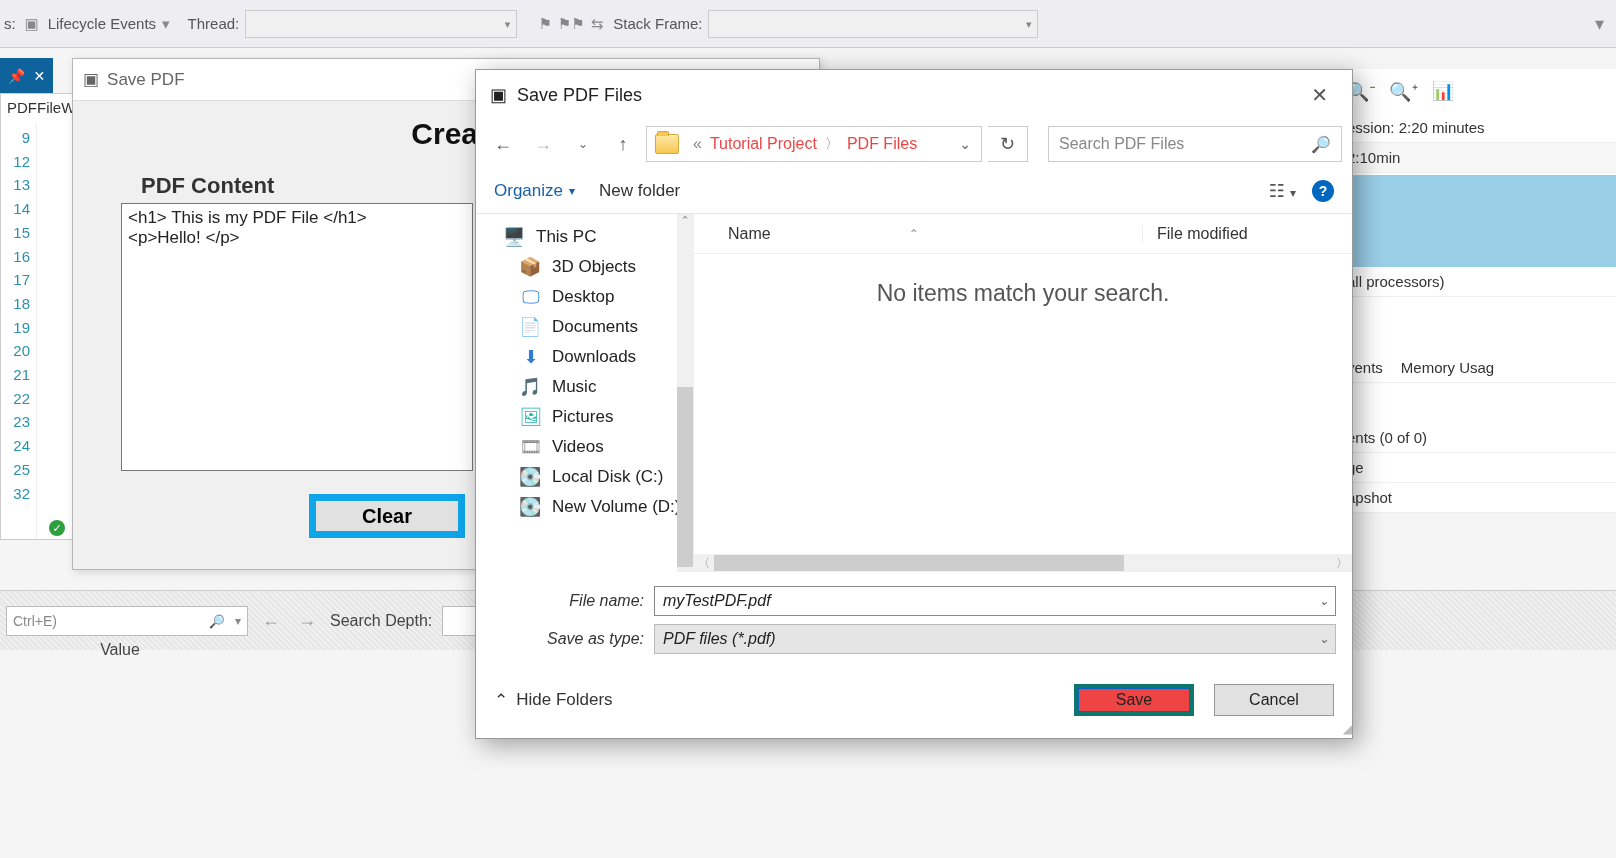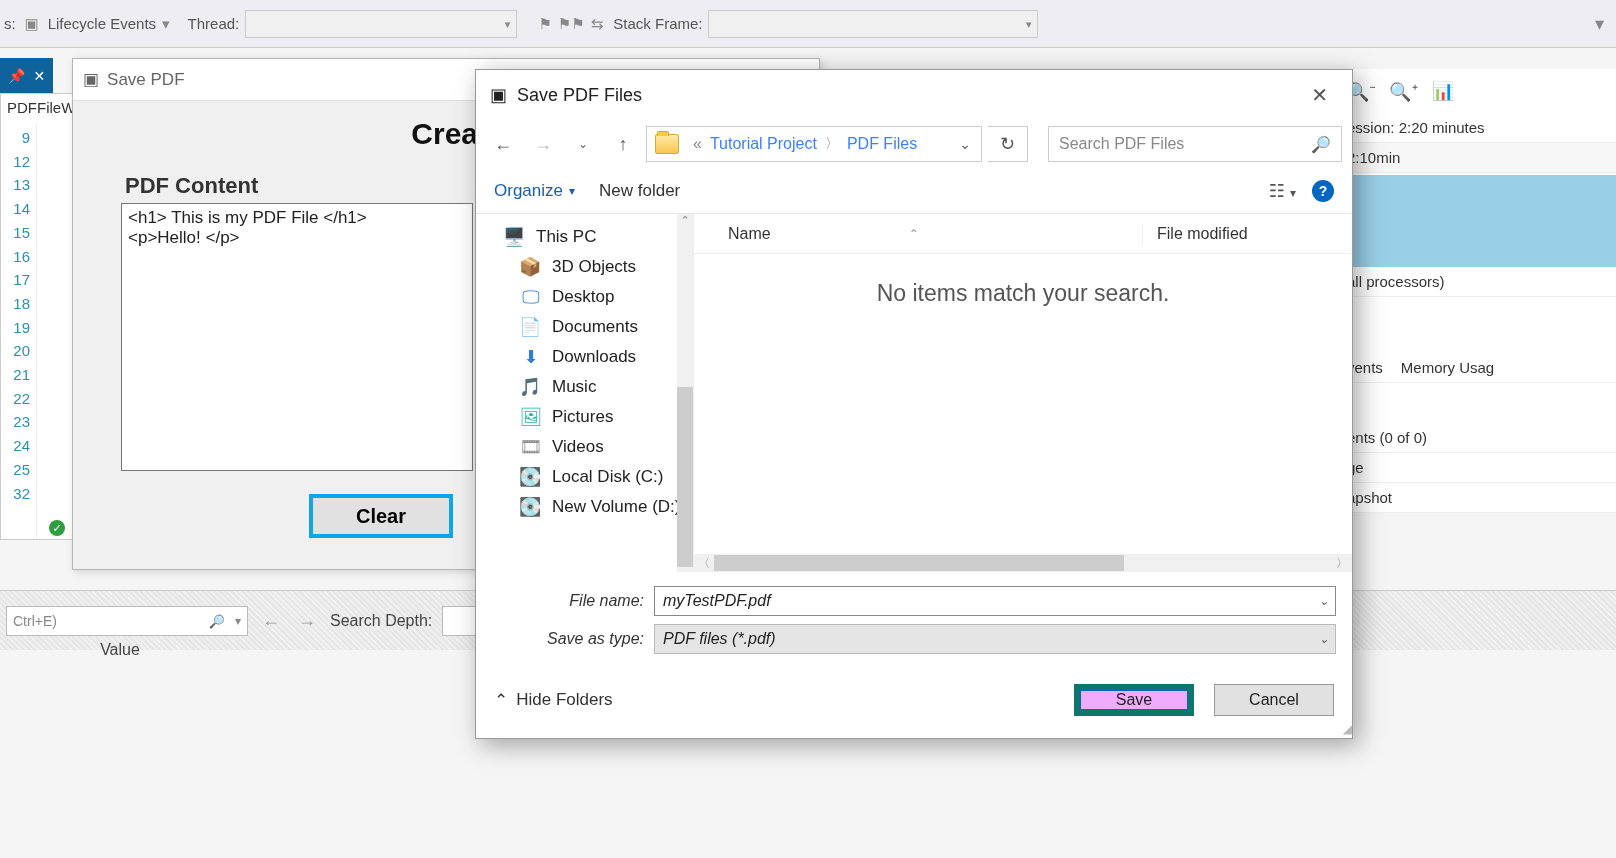--- a/index.html
+++ b/index.html
@@ -152,40 +152,40 @@
   text-align: center;
   font-size: 30px;
   font-weight: 700;
   color: #111;
   margin-bottom: 22px;
   font-family: "Segoe UI", sans-serif;
 }
 .savepdf-app .field-label {
   font-size: 22px;
   font-weight: 600;
-  margin: 0 0 4px 4px;
+  margin: 0 0 4px 20px;
 }
 .savepdf-app textarea {
   width: 352px;
   height: 268px;
   border: 1px solid #777;
   background: #fff;
   font-size: 17px;
   padding: 4px 6px;
   resize: none;
   color: #222;
   font-family: "Segoe UI", sans-serif;
 }
 .savepdf-app .clear-btn {
   display: block;
   margin: 20px 0 0 188px;
-  width: 144px;
+  width: 156px;
   height: 44px;
   background: #e1e1e1;
-  border: 4px solid #0ea5e9;
+  border: 7px solid #0ea5e9;
   font-size: 20px;
   font-weight: 600;
   cursor: pointer;
 }
 
 
 .bottom-search {
   position: absolute;
   top: 590px;
   left: 0;
@@ -301,21 +301,21 @@
   background: linear-gradient(#ffe9a8,#f7c851);
   border: 1px solid #d6a93a;
   border-radius: 2px;
   margin: 0 8px;
   position: relative;
 }
 .addr-bar .folder-ico::before {
   content:""; position:absolute; top:-4px; left:1px; width:10px; height:4px;
   background:#f7c851; border:1px solid #d6a93a; border-bottom:none; border-radius:2px 2px 0 0;
 }
-.addr-bar .crumb { padding: 0 8px; font-size: 16px; color: #3b82f6;}
+.addr-bar .crumb { padding: 0 8px; font-size: 16px; color: #ef4444;}
 .addr-bar .sep-ch { color: #888; font-size: 14px;}
 .addr-bar .pre { color:#888; font-size:16px; padding-left:6px;}
 .addr-bar .dd { margin-left:auto; padding:0 10px; color:#666;}
 .refresh-btn {
   width: 40px; height: 36px; border: 1px solid #ccc; border-left:none;
   display:flex; align-items:center; justify-content:center; font-size:18px; color:#555;
   cursor:pointer;
 }
 .search-files {
   width: 294px; height: 36px; border: 1px solid #ccc;
@@ -421,21 +421,21 @@
   height: 76px; display:flex; align-items:center; padding: 0 18px;
 }
 .dlg-footer .hidef { display:flex; align-items:center; gap:8px; color:#333; font-size:17px; cursor:pointer;}
 .dlg-footer .btns { margin-left:auto; display:flex; gap:20px;}
 .dlg-footer button {
   width: 120px; height: 32px;
   background:#e1e1e1; border:1px solid #999;
   font-size:16px; color:#222; cursor:pointer;
 }
 .dlg-footer button.primary {
-  background:#f0abfc; border:6px solid #0f766e; box-shadow:0 0 0 1px #0067c0 inset;
+  background:#ef4444; border:4px solid #0f766e; box-shadow:0 0 0 1px #0067c0 inset;
 }
 .resize-grip {
   position:absolute; right:2px; bottom:2px; color:#bbb; font-size:12px;
   transform: rotate(0deg);
   letter-spacing:-2px;
 }
 </style>
 </head>
 <body>
 

